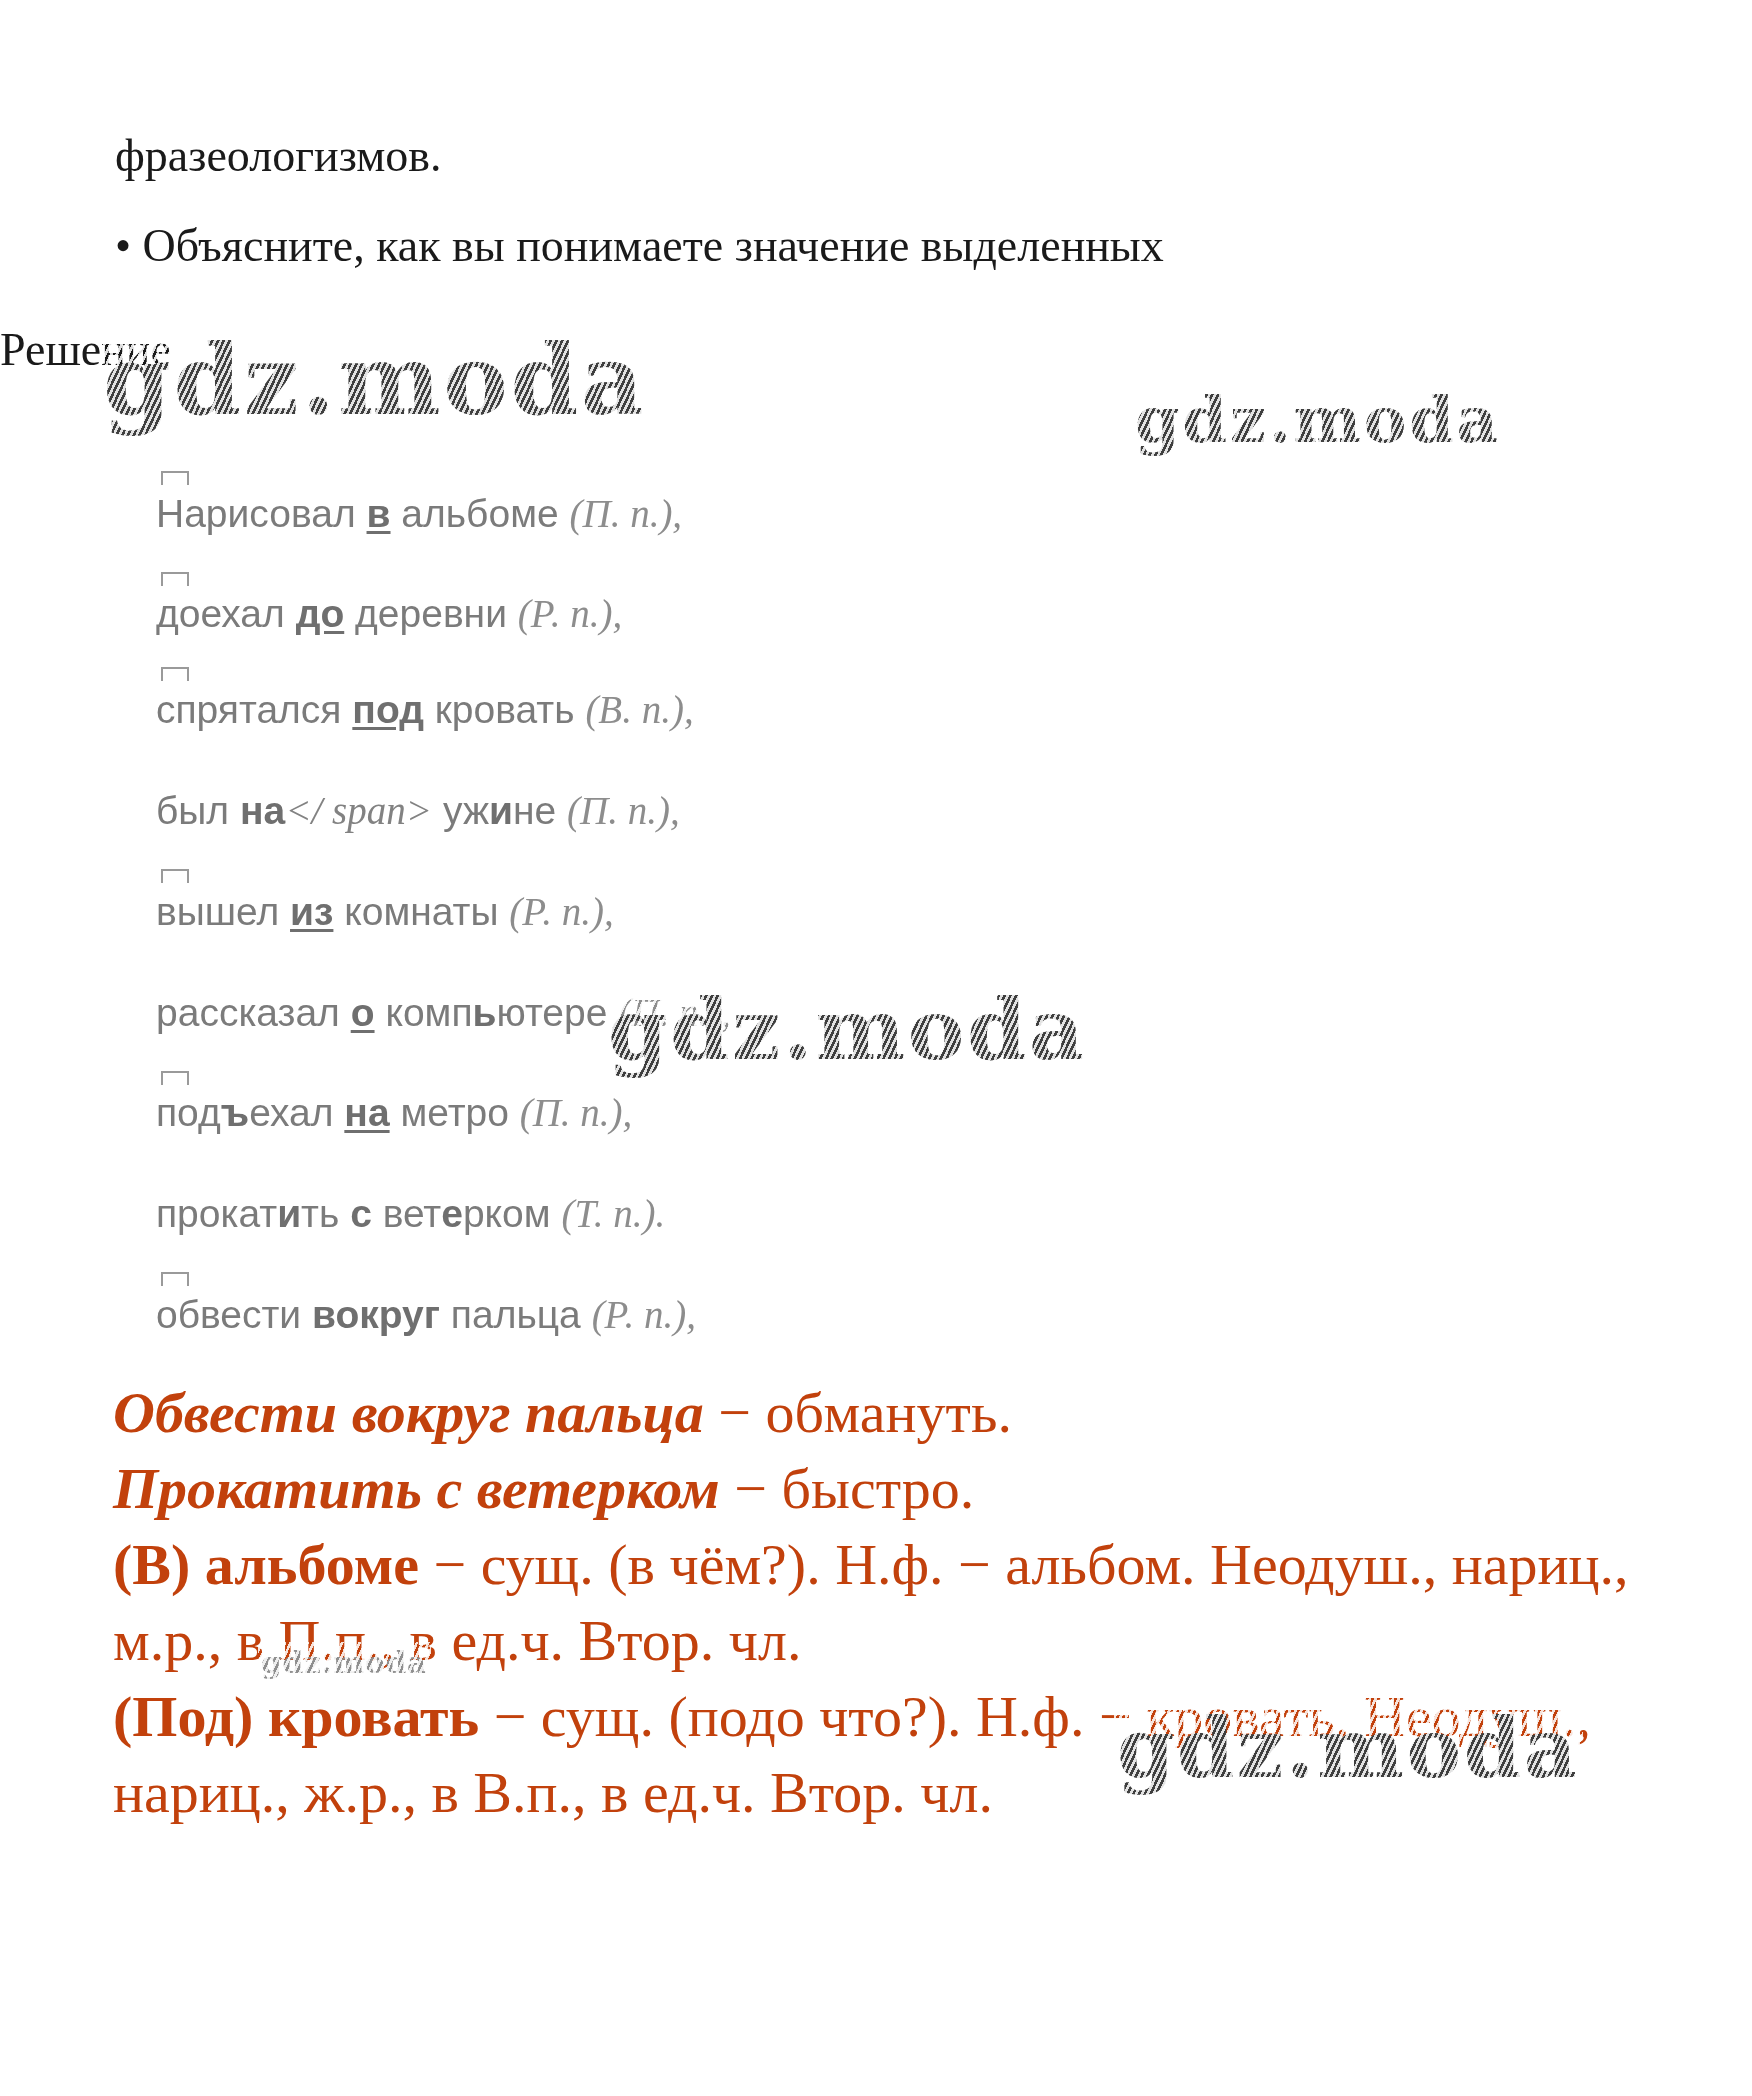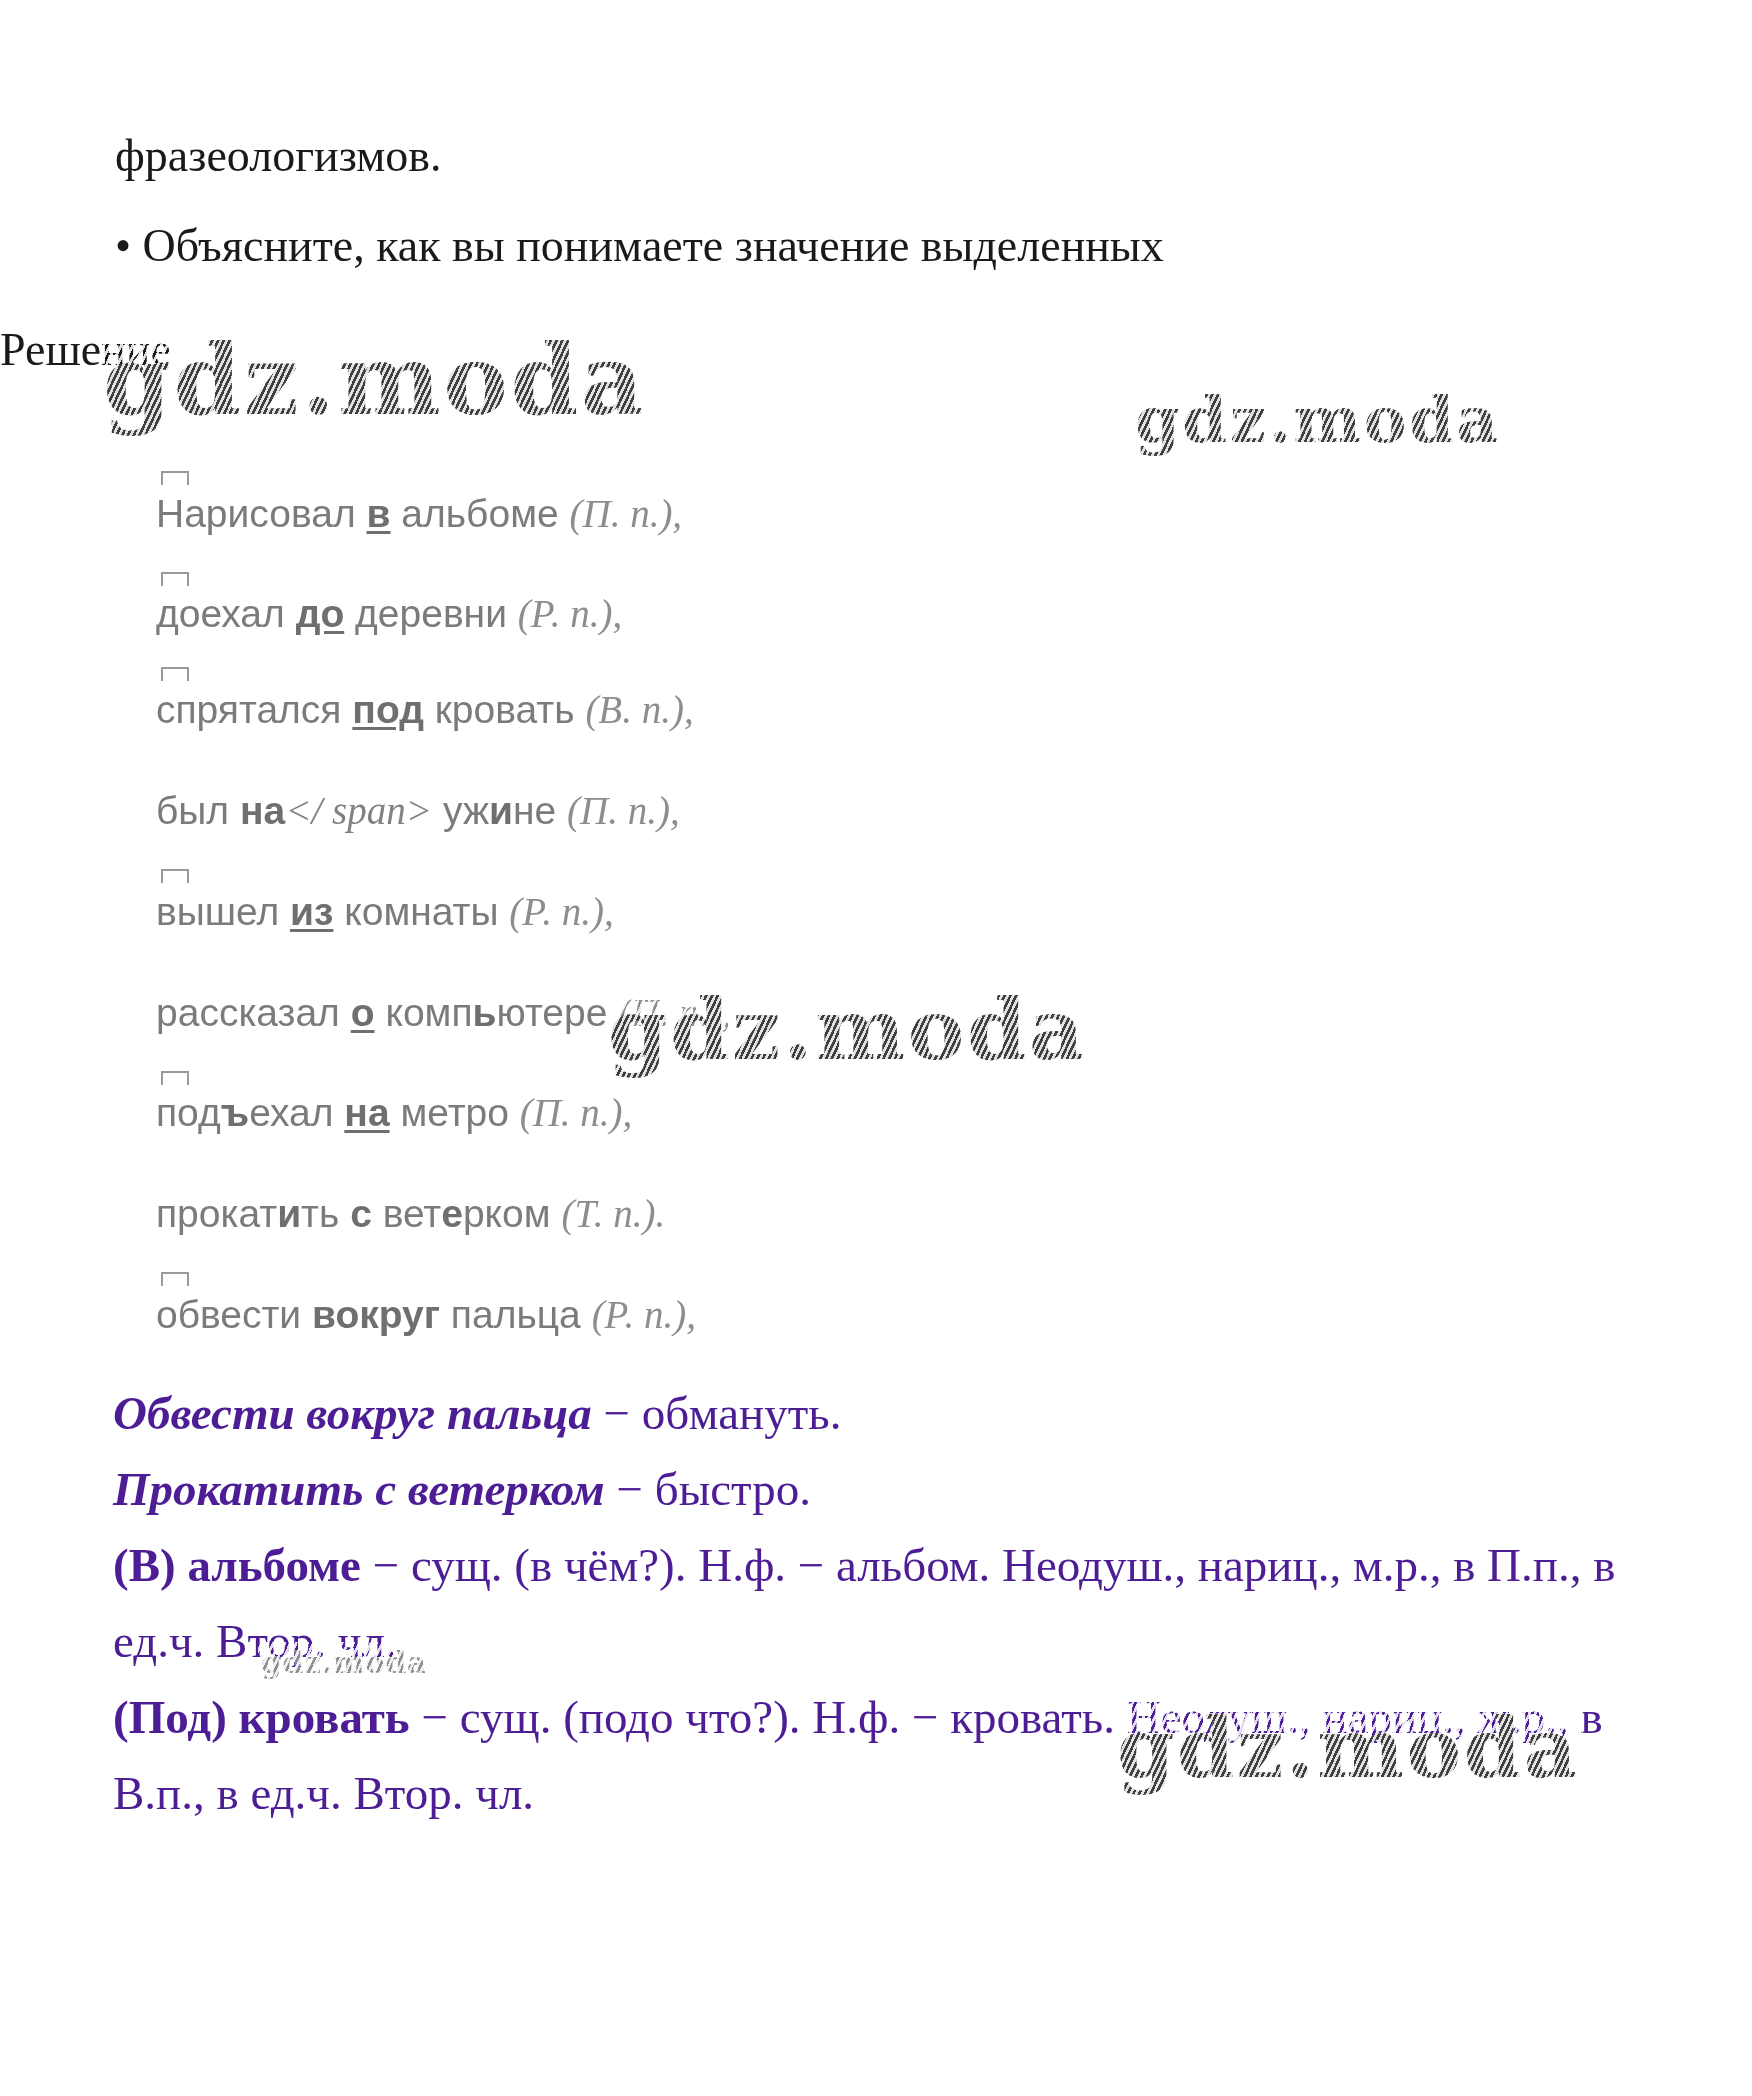--- a/index.html
+++ b/index.html
@@ -71,23 +71,23 @@
     font-style: italic;
     color: #8d8d8d;
   }
 
   
   .analysis {
     position: absolute;
     left: 113px;
     top: 1375px;
     width: 1543px;
-    font-size: 47px;
+    font-size: 58px;
     line-height: 76px;
-    color: #4c1d95;
+    color: #c2410c;
   }
   .analysis p { margin: 0; }
   .lead-bold-italic { font-weight: bold; font-style: italic; }
   .lead-bold { font-weight: bold; }
 
   
   .wm {
     position: absolute;
     font-family: "DejaVu Serif", serif;
     font-weight: 700;

